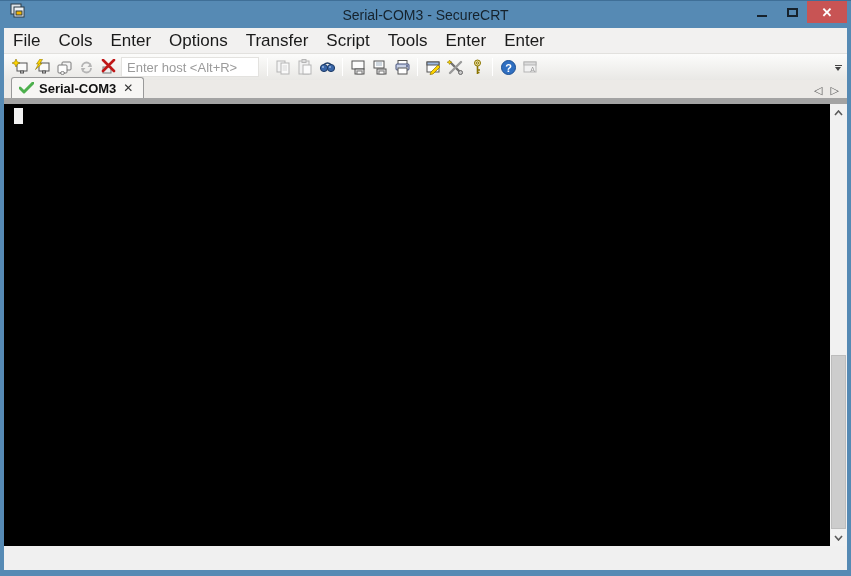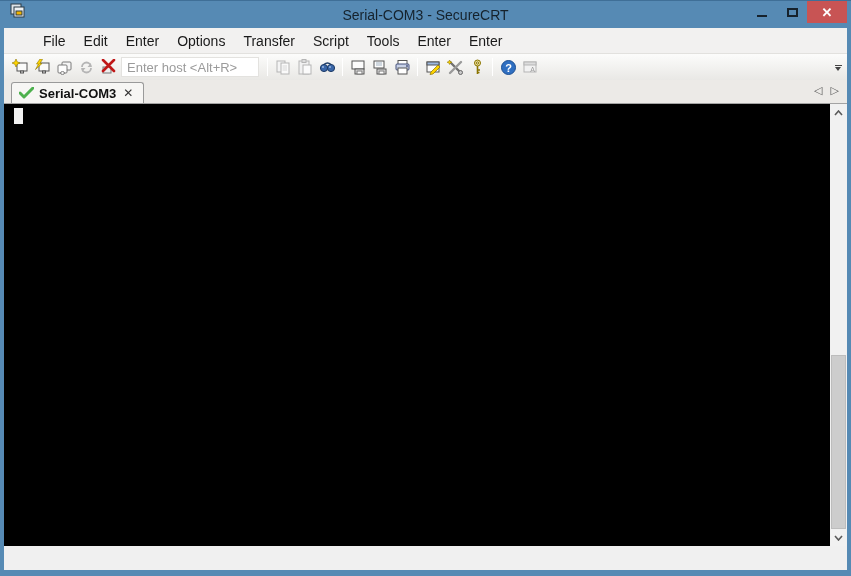--- a/index.html
+++ b/index.html
@@ -19,42 +19,42 @@
   .win-btn{ width:30px; display:flex; align-items:center; justify-content:center; cursor:default; }
   .glyph-min{ width:10px; height:2px; background:#16222c; margin-top:8px; }
   .glyph-max{ width:11px; height:9px; border:2px solid #16222c; background:transparent; }
   .btn-close{ width:40px; background:#c85454; color:#fff; font-size:13px; font-weight:bold;
     display:flex; align-items:center; justify-content:center; }
 
   
   .content{ position:absolute; left:4px; top:28px; width:843px; height:542px; background:#f0f0f0; }
 
   
-  .menubar{ height:25px; display:flex; align-items:center; padding-left:30px;
-    background:#f2f1f0; font-size:14px; color:#1a1a1a; }
+  .menubar{ height:25px; display:flex; align-items:center; padding-left:0;
+    background:#f2f1f0; font-size:17px; color:#1a1a1a; }
   .menu-item{ padding:3px 9px; cursor:default; }
 
   
   .toolbar{ height:27px; display:flex; align-items:center; padding-left:5px;
     background:linear-gradient(#fcfcfb,#e9e8e5); border-top:1px solid #e2e1de; position:relative; }
   .tb-btn{ width:22px; height:22px; display:flex; align-items:center; justify-content:center; border-radius:2px; }
   .tb-btn svg{ width:17px; height:17px; }
   .tb-sep{ width:1px; height:18px; background:#c9c8c5; margin:0 4px; border-right:1px solid #fff; }
   .host-input{ width:138px; height:20px; margin:0 4px 0 2px; border:1px solid #e3e2df;
     background:#fff; font-family:"Liberation Sans",sans-serif; font-size:13px; color:#333; padding:0 5px; }
   .host-input::placeholder{ color:#9b9b9b; }
   .tb-overflow{ position:absolute; right:3px; top:6px; width:12px; height:16px;
     display:flex; flex-direction:column; align-items:center; justify-content:center; gap:1px; }
   .tb-overflow .bar{ width:7px; height:1px; background:#444; }
   .tb-overflow .tri{ width:0; height:0; border-left:3.5px solid transparent;
     border-right:3.5px solid transparent; border-top:4px solid #444; }
 
   
   .tabbar{ height:24px; background:#eceae7; position:relative;
-    display:flex; align-items:flex-end; padding-left:7px; border-bottom:1px solid #a3a3a3; }
+    display:flex; align-items:flex-end; padding-left:7px; border-bottom:6px solid #a3a3a3; }
   .tab{ height:21px; display:flex; align-items:center; gap:5px; padding:0 8px 0 7px;
     background:#f7f6f4; border:1px solid #9a9a9a; border-bottom:none;
     border-radius:3px 3px 0 0; font-size:13px; font-weight:bold; color:#111; }
   .tab-close{ font-size:12px; font-weight:normal; color:#333; padding:0 2px; cursor:default; }
   .tab-scroll{ position:absolute; right:8px; top:4px; display:flex; gap:8px;
     font-size:11px; color:#555; }
   .tab-scroll span{ cursor:default; }
 
   
   .term-row{ height:442px; display:flex; }
@@ -112,21 +112,21 @@
       <div class="btn-close">
           <span>✕</span>
         </div>
     </div>
   </div>
 
   <div class="content">
 
     <div class="menubar">
       <span class="menu-item">File</span>
-      <span class="menu-item">Edit</span>
+      <span class="menu-item">Cols</span>
       <span class="menu-item">Enter</span>
       <span class="menu-item">Options</span>
       <span class="menu-item">Transfer</span>
       <span class="menu-item">Script</span>
       <span class="menu-item">Tools</span>
       <span class="menu-item">Enter</span>
       <span class="menu-item">Enter</span>
     </div>
 
     <div class="toolbar">

